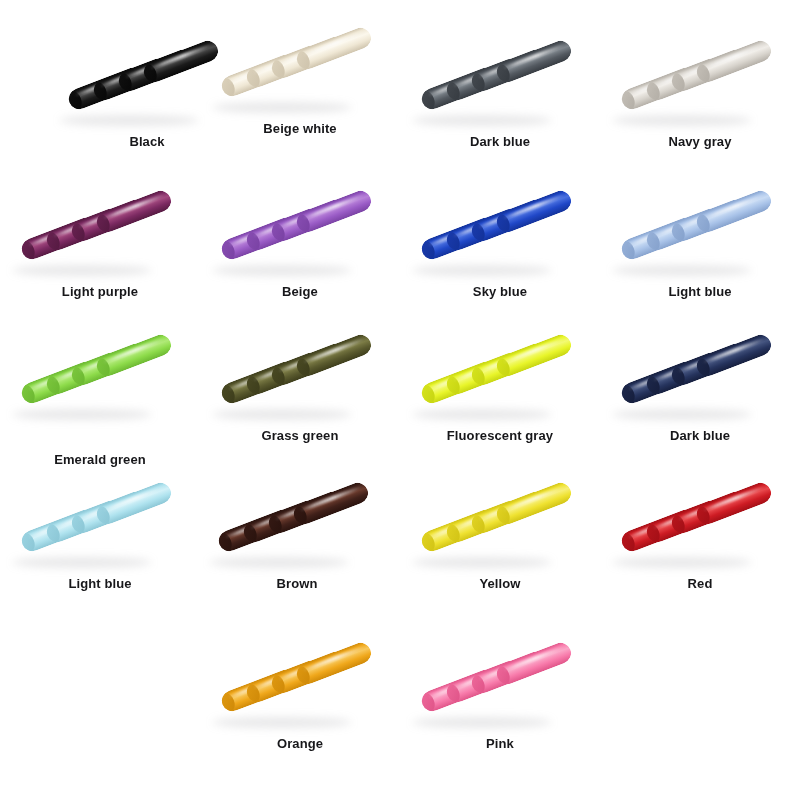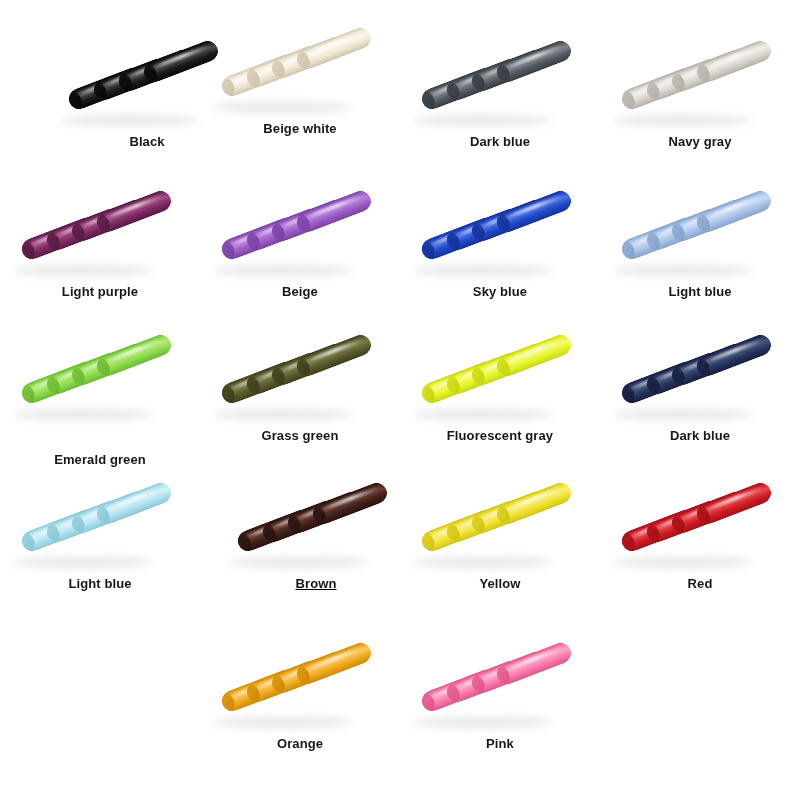--- a/index.html
+++ b/index.html
@@ -485,21 +485,21 @@
           </div>
           <div class="stick s4">
             <div class="body" style="background: linear-gradient(rgb(140, 199, 214) 0%, rgb(174, 226, 238) 16%, rgb(210, 241, 248) 40%, rgb(174, 226, 238) 68%, rgb(140, 199, 214) 100%);"></div>
             <div class="endcap" style="background: linear-gradient(135deg, rgb(157, 213, 227) 0%, rgb(140, 199, 214) 90%);"></div>
             <div class="gloss"></div>
           </div>
         </div>
       </div>
       <div class="label">Light blue</div>
     </div>
-    <div class="cell" style="left: 216px; top: 470px; text-decoration: underline;">
+    <div class="cell" style="left: 197px; top: 470px;">
       <div class="stage">
         <div class="shadow"></div>
         <div class="bundle">
           <div class="stick s1">
             <div class="body" style="background: linear-gradient(rgb(42, 19, 14) 0%, rgb(65, 33, 26) 16%, rgb(106, 58, 44) 40%, rgb(65, 33, 26) 68%, rgb(42, 19, 14) 100%);"></div>
             <div class="endcap" style="background: linear-gradient(135deg, rgb(54, 26, 20) 0%, rgb(42, 19, 14) 90%);"></div>
             <div class="gloss"></div>
           </div>
           <div class="stick s2">
             <div class="body" style="background: linear-gradient(rgb(42, 19, 14) 0%, rgb(65, 33, 26) 16%, rgb(106, 58, 44) 40%, rgb(65, 33, 26) 68%, rgb(42, 19, 14) 100%);"></div>

